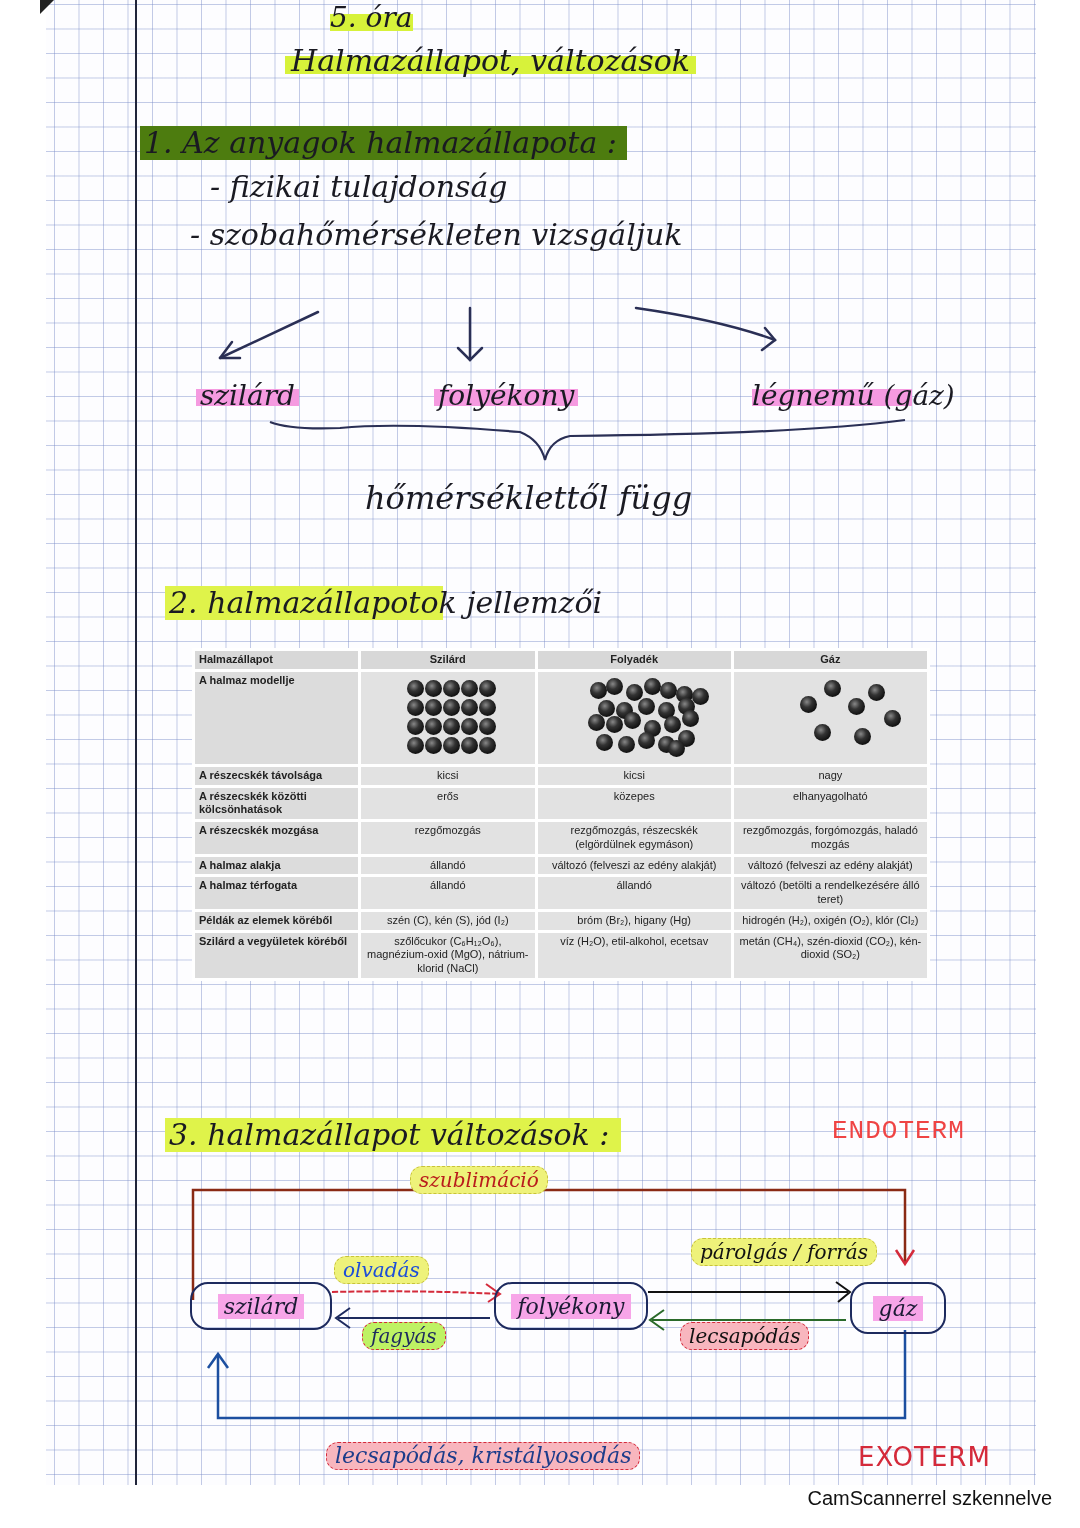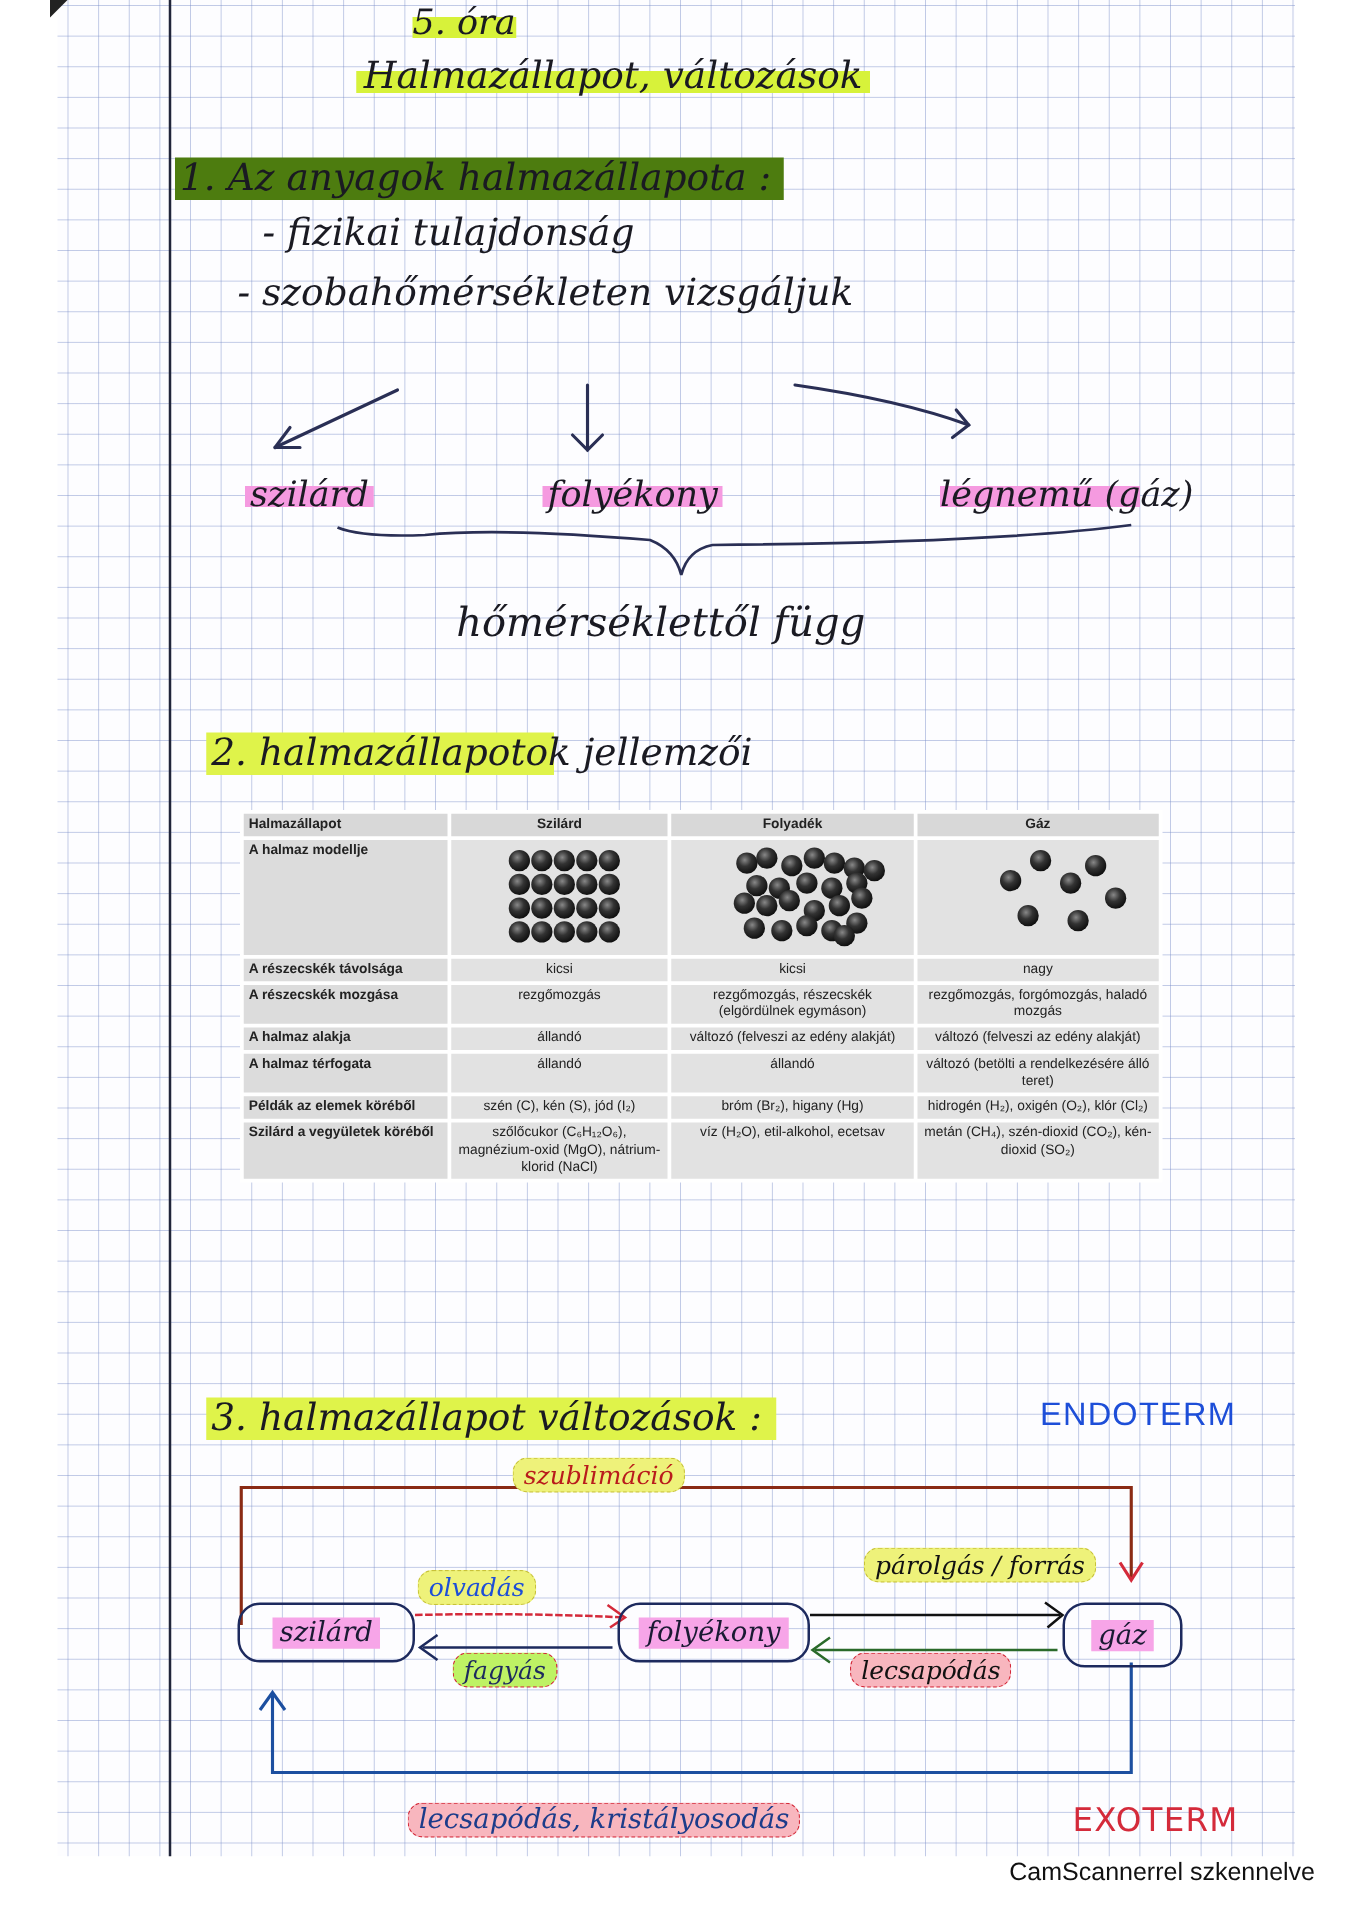--- a/index.html
+++ b/index.html
@@ -175,20 +175,26 @@
           </div>
     </td>
   </tr>
   <tr>
     <td class="rowhead">A részecskék távolsága</td>
     <td>kicsi</td>
     <td>kicsi</td>
     <td>nagy</td>
   </tr>
   <tr>
+    <td class="rowhead">A részecskék közötti kölcsönhatások</td>
+    <td>erős</td>
+    <td>közepes</td>
+    <td>elhanyagolható</td>
+  </tr>
+  <tr>
     <td class="rowhead">A részecskék mozgása</td>
     <td>rezgőmozgás</td>
     <td>rezgőmozgás, részecskék (elgördülnek egymáson)</td>
     <td>rezgőmozgás, forgómozgás, haladó mozgás</td>
   </tr>
   <tr>
     <td class="rowhead">A halmaz alakja</td>
     <td>állandó</td>
     <td>változó (felveszi az edény alakját)</td>
     <td>változó (felveszi az edény alakját)</td>
@@ -208,21 +214,21 @@
   <tr>
     <td class="rowhead">Szilárd a vegyületek köréből</td>
     <td>szőlőcukor (C₆H₁₂O₆), magnézium-oxid (MgO), nátrium-klorid (NaCl)</td>
     <td>víz (H₂O), etil-alkohol, ecetsav</td>
     <td>metán (CH₄), szén-dioxid (CO₂), kén-dioxid (SO₂)</td>
   </tr>
 </tbody>
   </table>
 
 <div class="hw hl-green-full" style="left:165px; top:1118px; font-size:30px; padding:2px 12px 2px 4px; background:linear-gradient(to right,#dff34a 0%,#dff34a 100%);">3. halmazállapot változások :</div>
-<div class="hw" style="left:832px; top:1118px; font-size:26px; font-style:normal; font-family:Liberation Sans, sans-serif; color:#1d4ed8; letter-spacing:1px;">ENDOTERM</div>
+<div class="hw" style="left:832px; top:1118px; font-size:26px; font-style:normal; font-family:Liberation Mono, monospace; color:#ef4444; letter-spacing:1px;">ENDOTERM</div>
 
 <svg width="1080" height="1528" style="position:absolute;left:0;top:0;">
 
   <path d="M193 1300 L193 1190 L905 1190 L905 1262" stroke="#8a2a14" stroke-width="2.5" fill="none"></path>
   <path d="M896 1250 L905 1264 L914 1250" stroke="#d42a3a" stroke-width="2.5" fill="none"></path>
 
   <path d="M905 1330 L905 1418 L218 1418 L218 1356" stroke="#1c4fa0" stroke-width="2.5" fill="none"></path>
   <path d="M208 1368 L218 1354 L228 1368" stroke="#1c4fa0" stroke-width="2.5" fill="none"></path>
 
   <path d="M332 1292 Q420 1290 500 1294" stroke="#d42a3a" stroke-width="2" stroke-dasharray="6 2" fill="none"></path>

